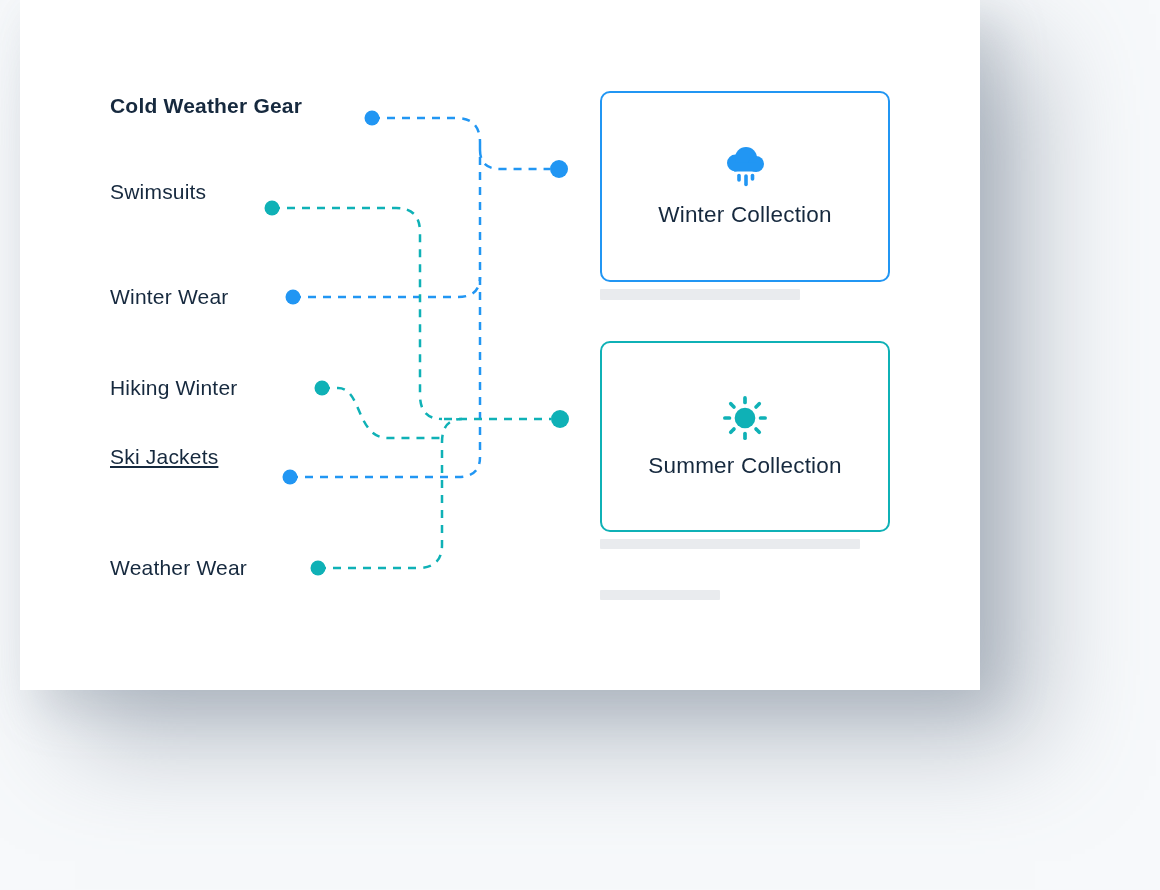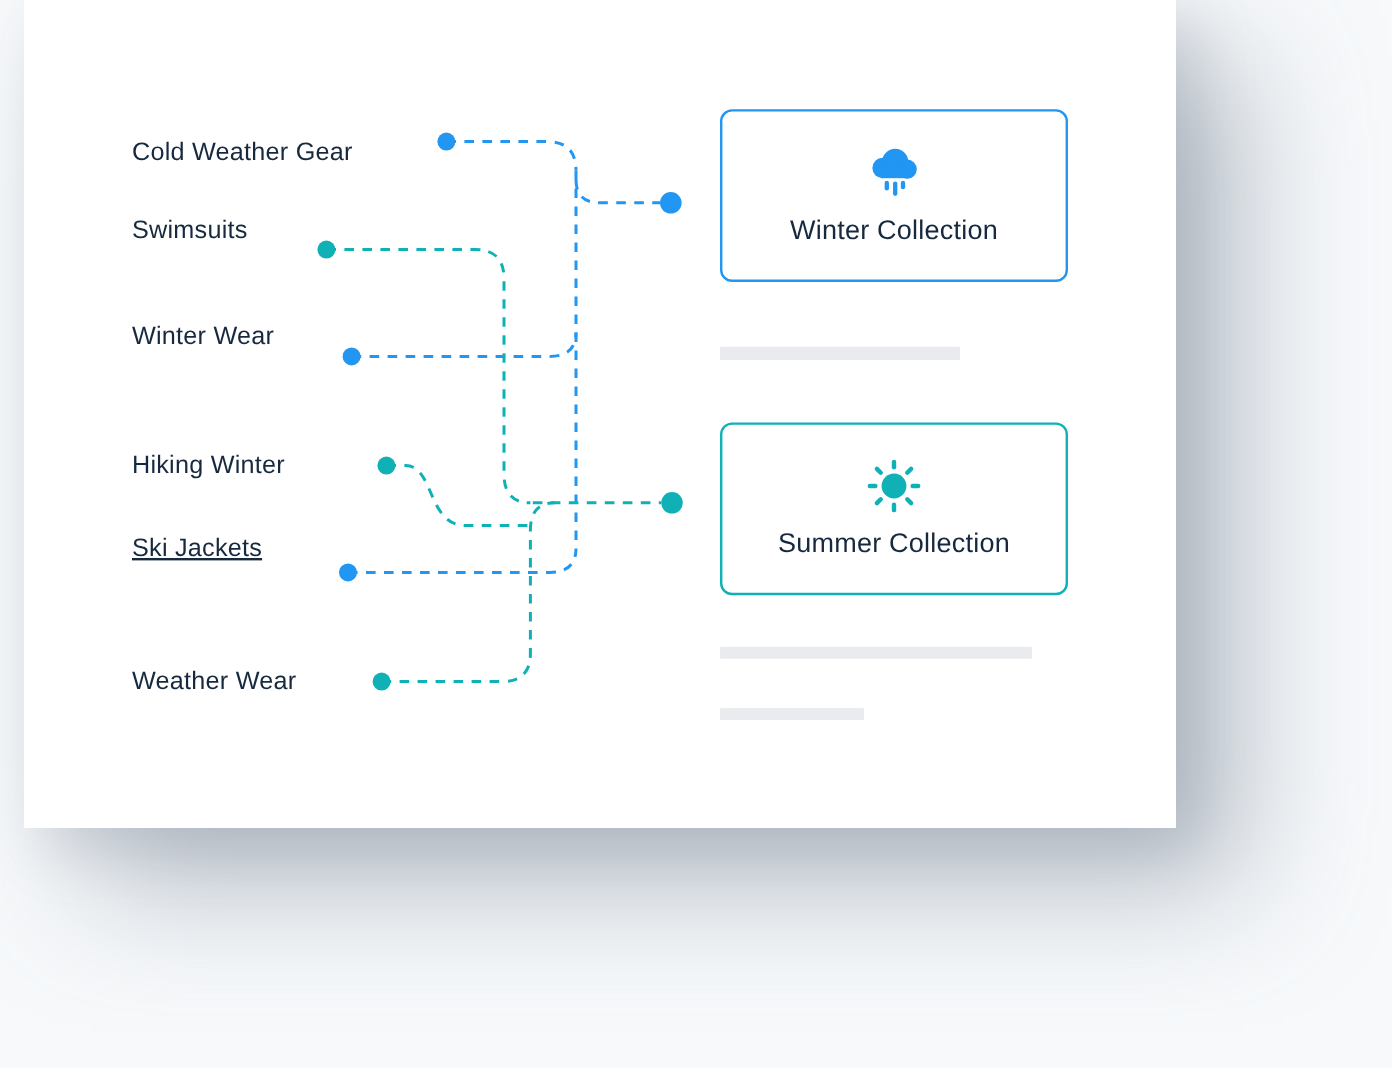--- a/index.html
+++ b/index.html
@@ -24,30 +24,30 @@
   .wires{position:absolute;left:0;top:0;width:960px;height:690px;}
   .wire{fill:none;stroke-width:2.5;stroke-dasharray:8 7;}
   .wire-blue{stroke:var(--blue);}
   .wire-teal{stroke:var(--teal);}
   .dot-blue{fill:var(--blue);}
   .dot-teal{fill:var(--teal);}
   .item-label{
     position:absolute;left:90px;font-size:21px;line-height:26px;
     color:var(--ink);letter-spacing:.2px;white-space:nowrap;
   }
-  .it0{top:114px;} .it1{top:179px;} .it2{top:268px;}
+  .it0{top:93px;font-weight:bold;} .it1{top:179px;} .it2{top:284px;}
   .it3{top:375px;} .it4{top:444px;text-decoration:underline;} .it5{top:555px;}
   .col-card{
-    position:absolute;left:580px;width:290px;height:144px;
+    position:absolute;left:580px;width:290px;height:191px;
     background:var(--card);border-radius:10px;border:2px solid;
     display:flex;flex-direction:column;align-items:center;justify-content:center;
     gap:13px;cursor:pointer;
   }
   .col-winter{top:91px;border-color:var(--blue);}
-  .col-summer{top:352px;border-color:var(--teal);gap:12px;}
+  .col-summer{top:341px;border-color:var(--teal);gap:12px;}
   .col-label{font-size:22.5px;color:var(--ink);letter-spacing:.2px;}
   .ph-bar{position:absolute;left:580px;background:var(--bar);border-radius:1px;}
   .ph0{top:289px;width:200px;height:11px;}
   .ph1{top:539px;width:260px;height:10px;}
   .ph2{top:590px;width:120px;height:10px;}
   .icon-cloud{stroke:none;}
   .cloud-fill{fill:var(--blue);}
   .rain{stroke:var(--blue);stroke-width:3.6;stroke-linecap:round;}
   .sun-core{fill:var(--teal);}
   .sun-ray{stroke:var(--teal);stroke-width:3.2;stroke-linecap:round;}

